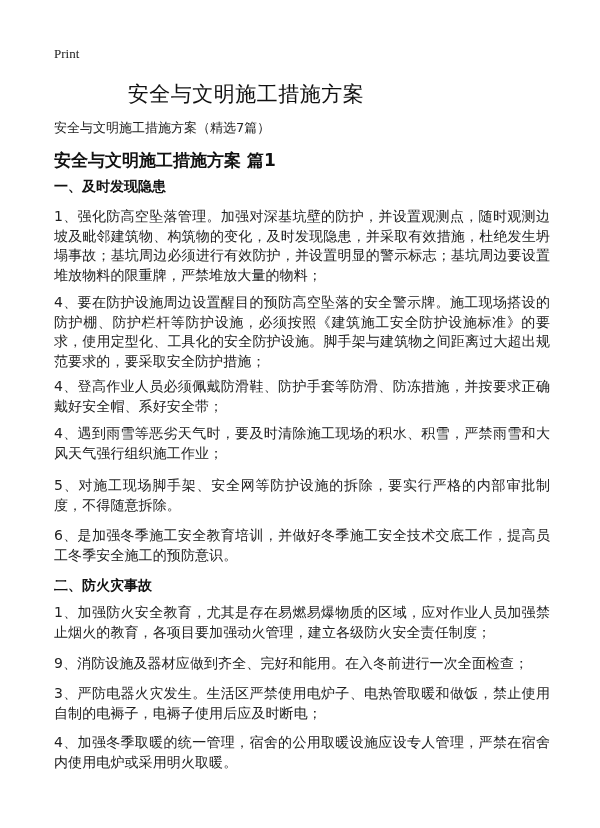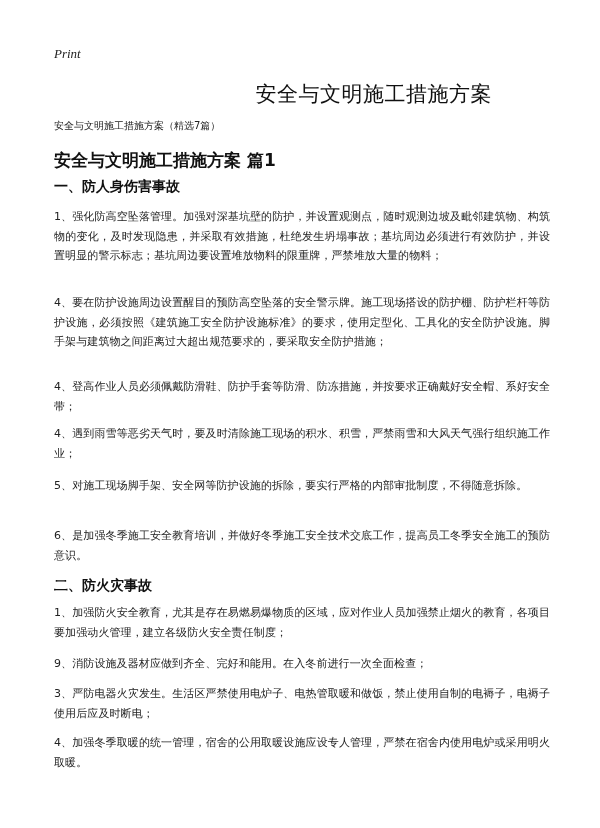--- a/index.html
+++ b/index.html
@@ -1,33 +1,33 @@
 <!DOCTYPE html>
 <html><head>
 <meta charset="utf-8">
 <style>
   html, body { margin: 0; padding: 0; background: #ffffff; }
   body { width: 600px; height: 828px; overflow: hidden; position: relative;
          font-family: "DejaVu Sans", "Liberation Sans", sans-serif; color: #1a1a1a; }
-  .print { position: absolute; left: 54px; top: 46px; font-family: "Liberation Serif", serif; font-size: 13px; color: #222; font-style: italic; }
-  .title { position: absolute; left: 0; width: 492px; top: 80px; text-align: right; font-size: 21px; color: #111; letter-spacing: 0.5px; }
-  .subtitle { position: absolute; left: 54px; top: 119px; font-size: 10px; color: #222; }
+  .print { position: absolute; left: 54px; top: 46px; font-family: "Liberation Serif", serif; font-size: 13px; color: #222; }
+  .title { position: absolute; left: 0; width: 492px; top: 80px; text-align: center; font-size: 21px; color: #111; letter-spacing: 0.5px; }
+  .subtitle { position: absolute; left: 54px; top: 119px; font-size: 13px; color: #222; }
   .h-article { position: absolute; left: 54px; top: 149px; font-size: 17px; font-weight: bold; color: #111; }
   .h-sec { position: absolute; left: 54px; font-size: 14px; font-weight: bold; color: #111; }
-  .para { position: absolute; left: 54px; width: 496px; font-size: 11px; line-height: 19.5px; color: #222; letter-spacing: 0.1px; text-align: justify; }
+  .para { position: absolute; left: 54px; width: 496px; font-size: 14px; line-height: 19.5px; color: #222; letter-spacing: 0.1px; text-align: justify; }
 </style>
 </head>
 <body>
 
 <div class="print">Print</div>
 <div class="title">安全与文明施工措施方案</div>
 <div class="subtitle">安全与文明施工措施方案（精选7篇）</div>
 <div class="h-article">安全与文明施工措施方案 篇1</div>
 
-<div class="h-sec" style="top:178px">一、防人身伤害事故</div>
+<div class="h-sec" style="top:178px">一、及时发现隐患</div>
 <div class="para" style="top:207px">1、强化防高空坠落管理。加强对深基坑壁的防护，并设置观测点，随时观测边坡及毗邻建筑物、构筑物的变化，及时发现隐患，并采取有效措施，杜绝发生坍塌事故；基坑周边必须进行有效防护，并设置明显的警示标志；基坑周边要设置堆放物料的限重牌，严禁堆放大量的物料；</div>
 <div class="para" style="top:293px">4、要在防护设施周边设置醒目的预防高空坠落的安全警示牌。施工现场搭设的防护棚、防护栏杆等防护设施，必须按照《建筑施工安全防护设施标准》的要求，使用定型化、工具化的安全防护设施。脚手架与建筑物之间距离过大超出规范要求的，要采取安全防护措施；</div>
 <div class="para" style="top:377px">4、登高作业人员必须佩戴防滑鞋、防护手套等防滑、防冻措施，并按要求正确戴好安全帽、系好安全带；</div>
 <div class="para" style="top:424px">4、遇到雨雪等恶劣天气时，要及时清除施工现场的积水、积雪，严禁雨雪和大风天气强行组织施工作业；</div>
 <div class="para" style="top:476px">5、对施工现场脚手架、安全网等防护设施的拆除，要实行严格的内部审批制度，不得随意拆除。</div>
 <div class="para" style="top:526px">6、是加强冬季施工安全教育培训，并做好冬季施工安全技术交底工作，提高员工冬季安全施工的预防意识。</div>
 
 <div class="h-sec" style="top:577px">二、防火灾事故</div>
 <div class="para" style="top:603px">1、加强防火安全教育，尤其是存在易燃易爆物质的区域，应对作业人员加强禁止烟火的教育，各项目要加强动火管理，建立各级防火安全责任制度；</div>
 <div class="para" style="top:654px">9、消防设施及器材应做到齐全、完好和能用。在入冬前进行一次全面检查；</div>

